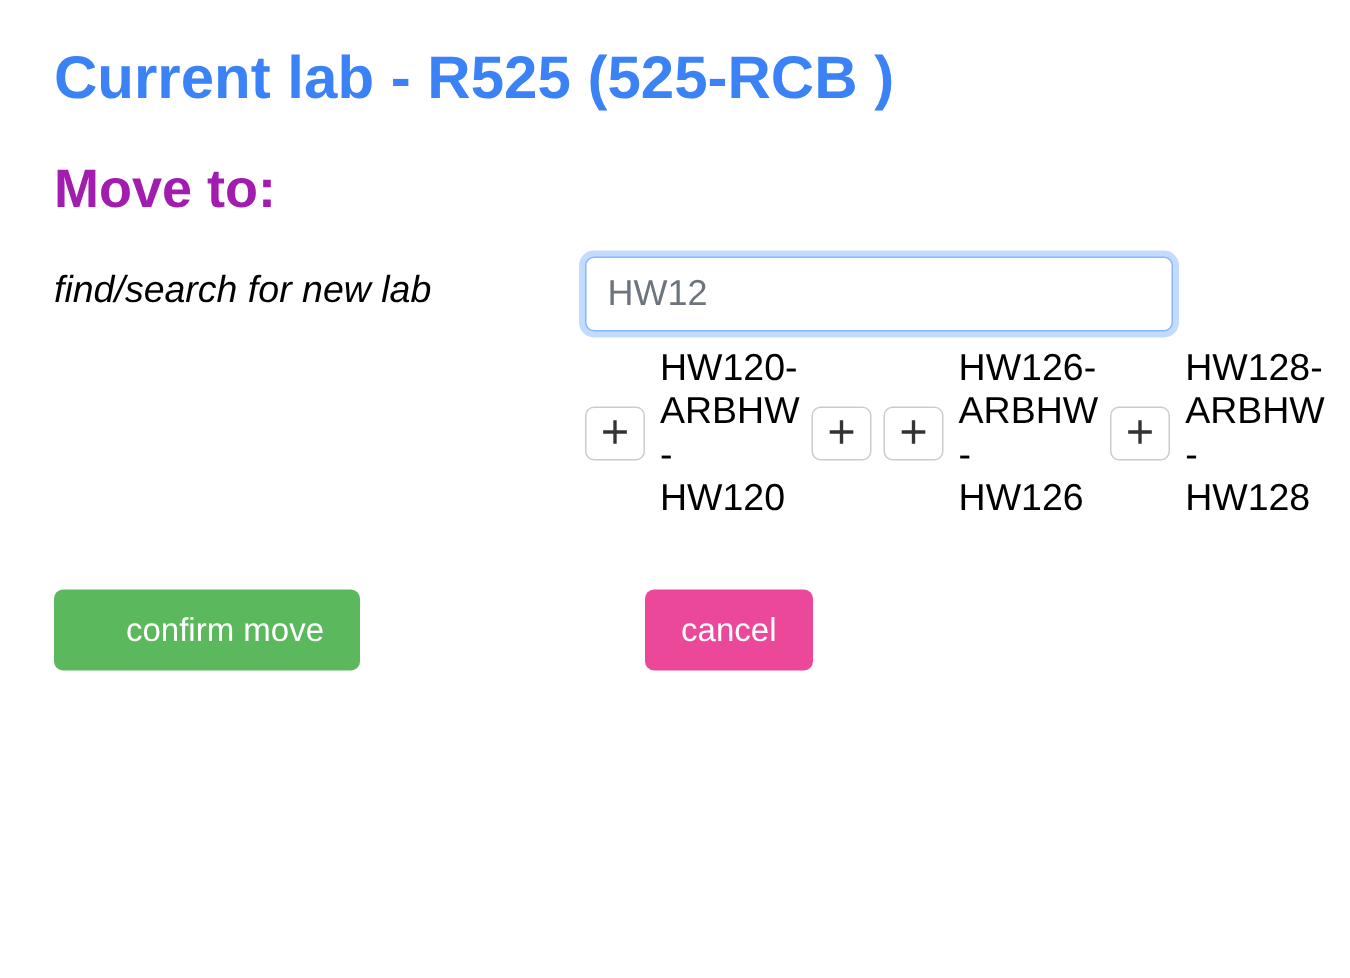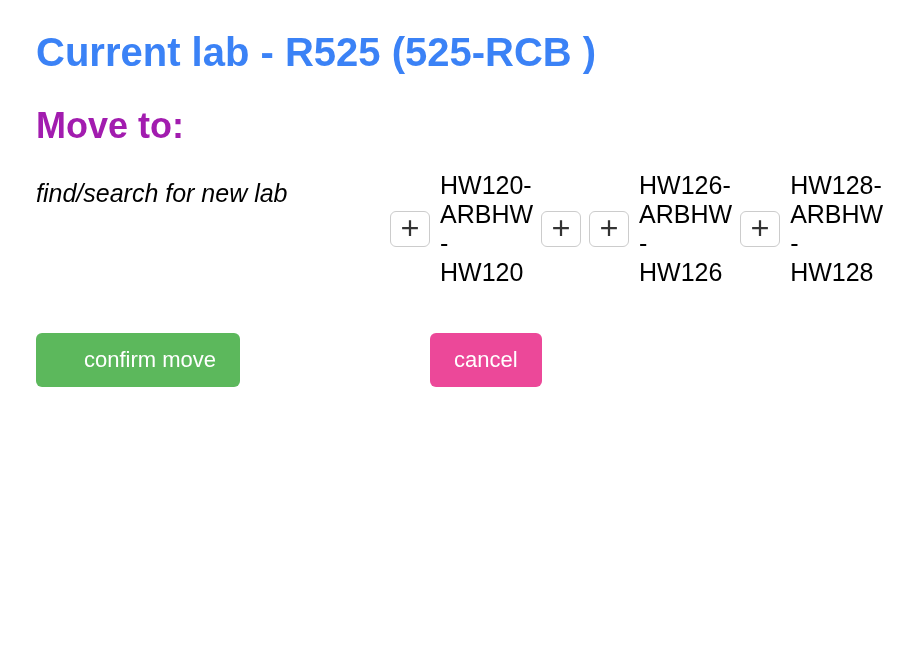--- a/index.html
+++ b/index.html
@@ -109,20 +109,21 @@
 </head>
 <body>
 
 <h1 class="main-title">Current lab - R525 (525-RCB )</h1>
 
 <h2 class="sub-title">Move to:</h2>
 
 <div class="search-row">
   <div class="search-label">find/search for new lab</div>
   <div class="search-column">
+    <input type="text" class="search-input" value="HW12" style="">
     <div class="results-list">
 
       <div class="result-item">
         <button class="plus-button">
           <span>
             <svg viewBox="0 0 16 16">
                 <path d="M7 1h2v6h6v2H9v6H7V9H1V7h6V1z" fill="#333"></path>
               </svg>
           </span>
         </button>

